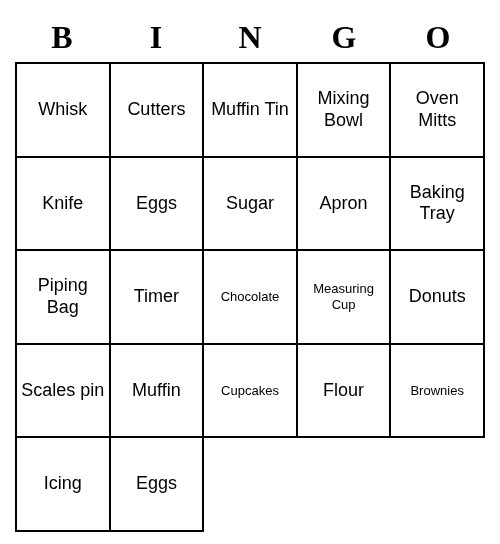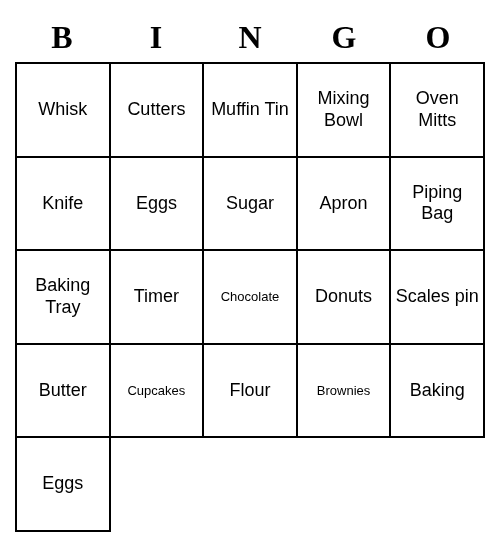--- a/index.html
+++ b/index.html
@@ -98,49 +98,52 @@
       <div class="bingo-cell">
         <span class="large-text">Eggs</span>
       </div>
       <div class="bingo-cell">
         <span class="large-text">Sugar</span>
       </div>
       <div class="bingo-cell">
         <span class="large-text">Apron</span>
       </div>
       <div class="bingo-cell">
-        <span class="medium-text">Piping Bag</span>
+        <span class="medium-text">Baking Tray</span>
       </div>
       <div class="bingo-cell">
-        <span class="medium-text">Baking Tray</span>
+        <span class="medium-text">Piping Bag</span>
       </div>
       <div class="bingo-cell">
         <span class="large-text">Timer</span>
       </div>
       <div class="bingo-cell">
         <span class="small-text">Chocolate</span>
       </div>
       <div class="bingo-cell">
+        <span class="small-text">Measuring Cup</span>
+      </div>
+      <div class="bingo-cell">
         <span class="medium-text">Donuts</span>
       </div>
       <div class="bingo-cell">
         <span class="medium-text">Scales pin</span>
       </div>
       <div class="bingo-cell">
-        <span class="large-text">Butter</span>
+        <span class="large-text">Muffin</span>
       </div>
       <div class="bingo-cell">
         <span class="small-text">Cupcakes</span>
       </div>
       <div class="bingo-cell">
         <span class="large-text">Flour</span>
       </div>
       <div class="bingo-cell">
         <span class="small-text">Brownies</span>
       </div>
       <div class="bingo-cell">
-        <span class="large-text">Baking</span>
+        <span class="large-text">Icing</span>
       </div>
       <div class="bingo-cell">
         <span class="large-text">Eggs</span>
       </div>
     </div>
 </div>
 
 </body></html>

